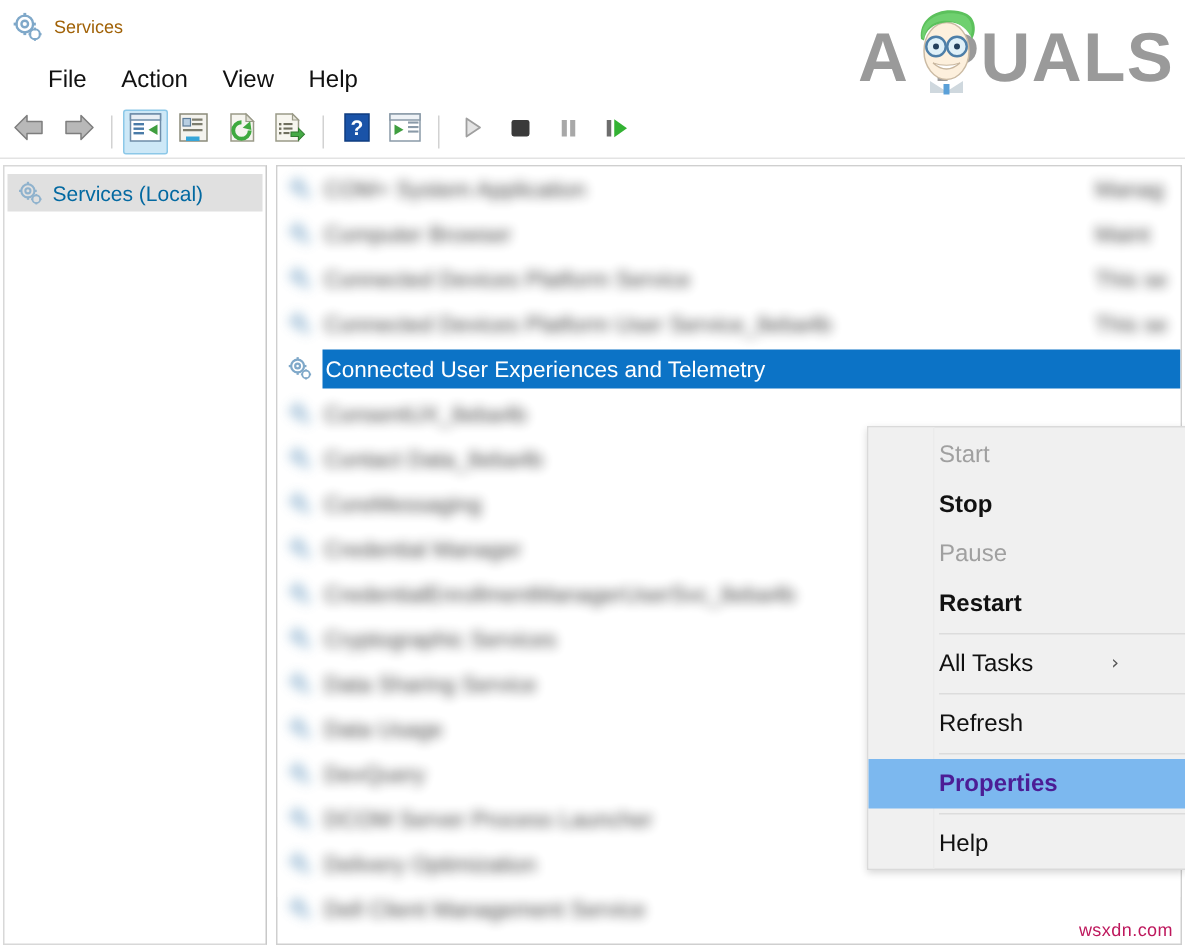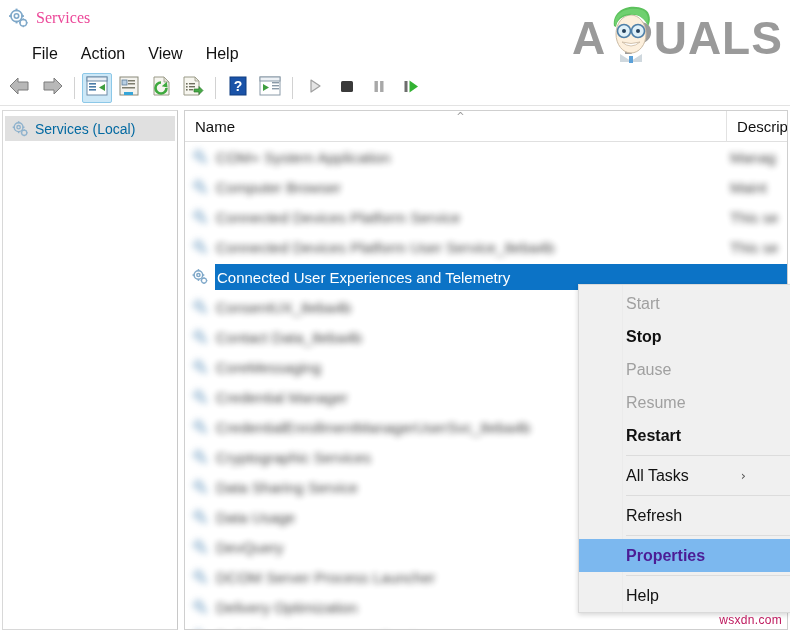--- a/index.html
+++ b/index.html
@@ -41,22 +41,22 @@
     position: absolute; top: 0; left: 0;
     width: 790px; height: 37px;
     background: #ffffff;
     display: flex; align-items: center;
     padding-left: 7px;
     border-bottom: 1px solid #ffffff;
     z-index: 5;
   }
   .titlebar .tb-icon { width: 22px; height: 22px; margin-right: 7px; flex: 0 0 auto; }
   .titlebar .tb-title {
-    font-size: 16px; color: #ec4899;
-    font-family: Liberation Serif, serif;
+    font-size: 12px; color: #a16207;
+    font-family: Liberation Sans, sans-serif;
   }
 
   
   .menubar {
     position: absolute; top: 37px; left: 0;
     width: 790px; height: 33px;
     background: #ffffff;
     display: flex; align-items: center;
     padding-left: 23px;
     z-index: 5;
@@ -482,29 +482,20 @@
               <rect x="15.3" y="12.2" width="1.4" height="1.2"></rect>
             </g>
           </svg>
         </span>
         <span>Services (Local)</span>
       </div>
     </div>
 
     <div class="list-pane">
 
-      <div class="list-header">
-        <div class="lh-col name">
-          <span>Name</span>
-          <span class="sort-chevron">^</span>
-        </div>
-        <div class="lh-col desc">
-          <span>Descrip</span>
-        </div>
-      </div>
 
       <div class="list-body" id="list-body">
           <div class="srow blurred">
             <span class="sicon"><svg viewBox="0 0 18 18" xmlns="http://www.w3.org/2000/svg">
   <g fill="none" stroke="#7fa8c9" stroke-width="1.5">
                   <circle cx="7.4" cy="7" r="4.3"></circle>
                   <circle cx="7.4" cy="7" r="1.6"></circle>
                 </g>
   <g fill="#7fa8c9">
                   <rect x="6.7" y="1.1" width="1.5" height="2"></rect>
@@ -887,23 +878,20 @@
   <div class="ctx-menu" id="ctx-menu">
     <div class="ctx-gutter"></div>
   <div class="ctx-item disabled">
         <span>Start</span>
       </div>
       <div class="ctx-item bold">
         <span>Stop</span>
       </div>
       <div class="ctx-item disabled">
         <span>Pause</span>
-      </div>
-      <div class="ctx-item disabled">
-        <span>Resume</span>
       </div>
       <div class="ctx-item bold">
         <span>Restart</span>
       </div>
       <div class="ctx-sep"></div>
       <div class="ctx-item">
         <span>All Tasks</span>
         <span class="submenu-arrow">›</span>
       </div>
       <div class="ctx-sep"></div>

